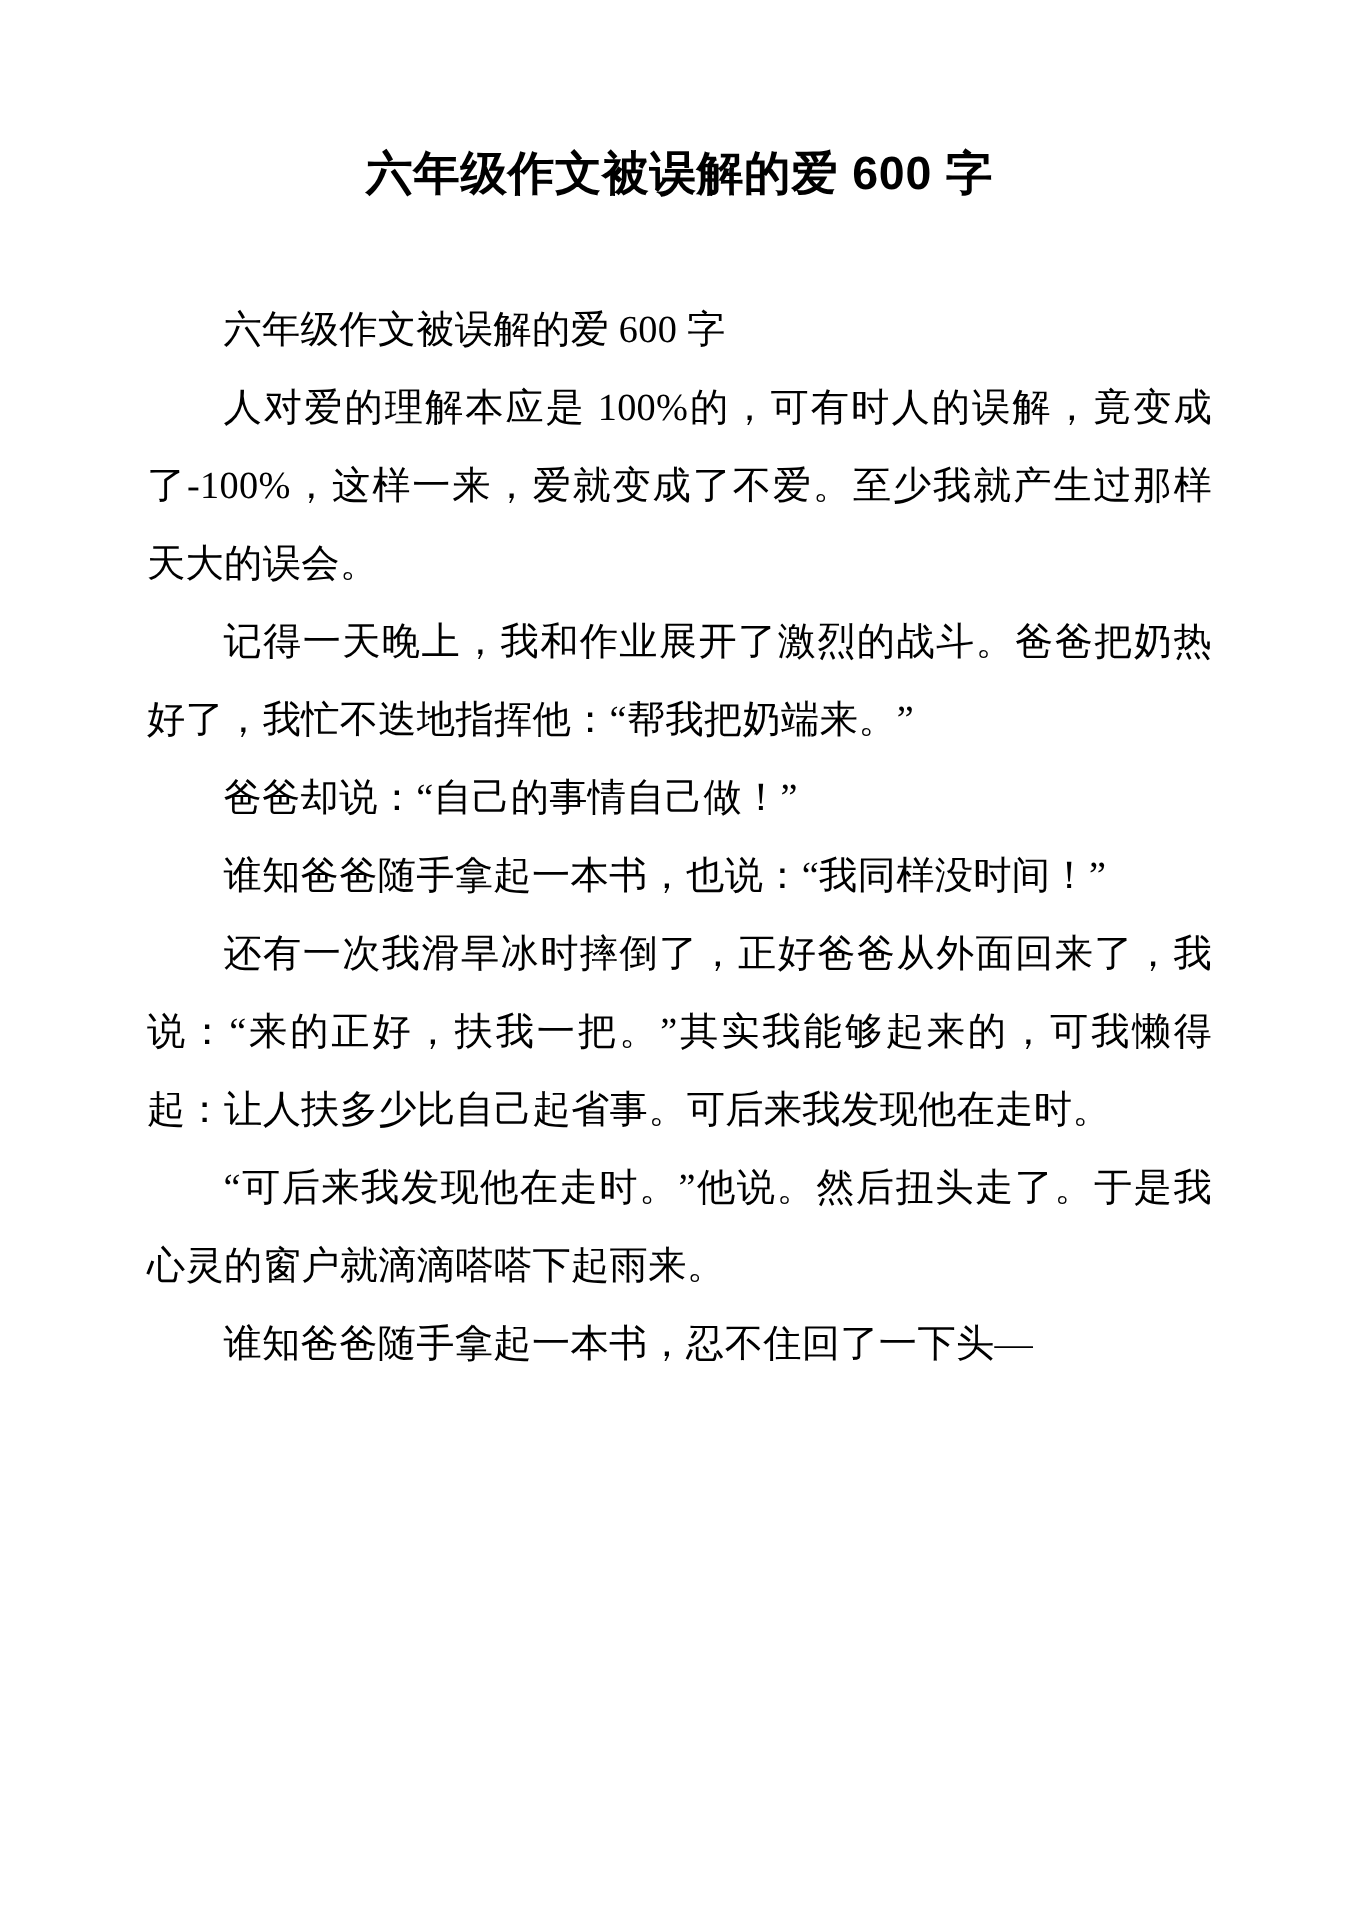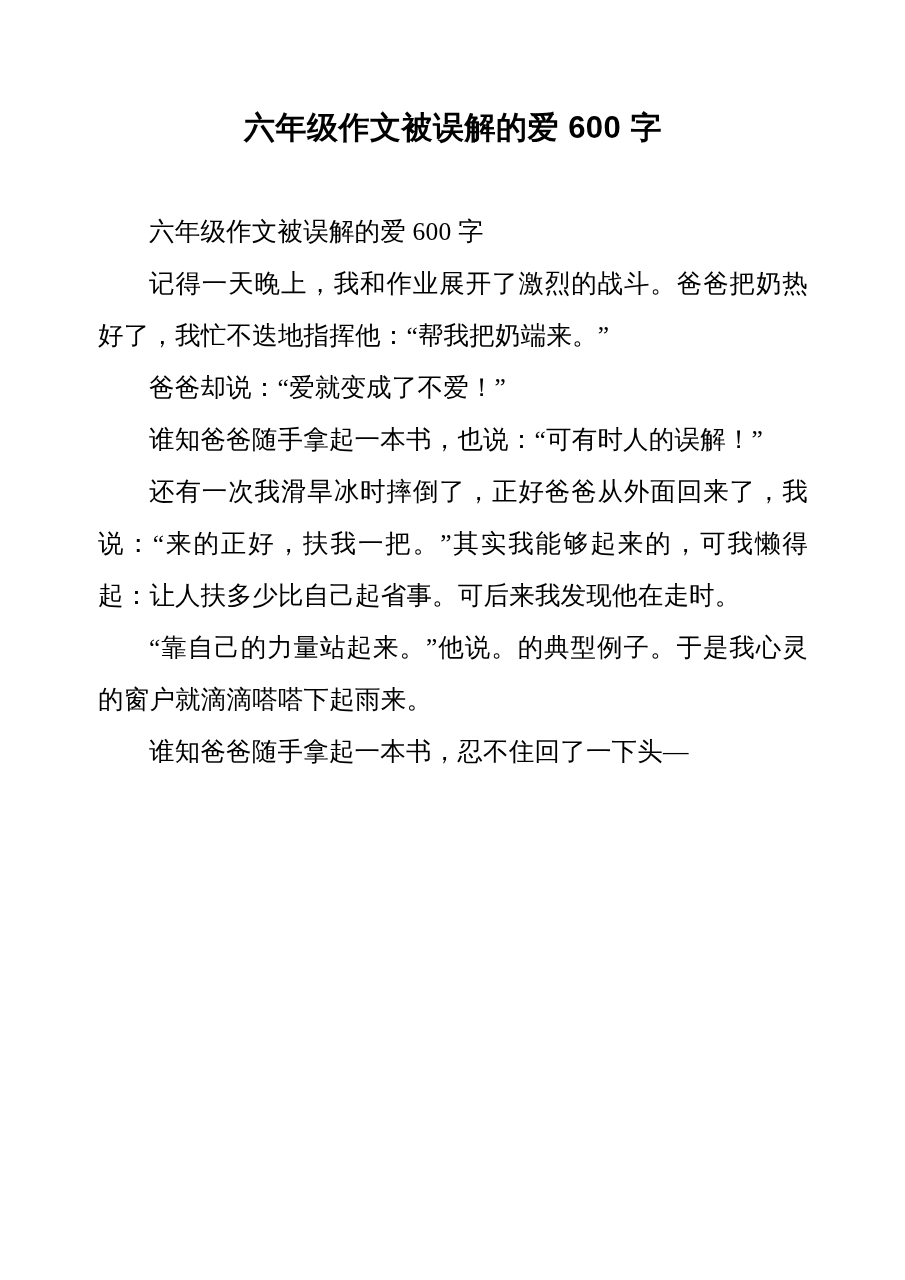--- a/index.html
+++ b/index.html
@@ -5,21 +5,21 @@
   html, body {
     margin: 0;
     padding: 0;
     background: #ffffff;
   }
   .page {
     position: relative;
     width: 905px;
     height: 988px;
     background: #ffffff;
-    margin: 12px auto;
+    margin: 0 auto;
     overflow: hidden;
     font-family: "Liberation Serif", serif;
     color: #000000;
   }
   .content {
     position: absolute;
     left: 98px;
     top: 96px;
     width: 710px;
   }
@@ -48,21 +48,22 @@
   }
 </style>
 </head>
 <body>
 
 <div class="page">
   <div class="content">
     <h1 class="doc-title">六年级作文被误解的爱 600 字</h1>
     <div class="body-text">
       <p class="para">六年级作文被误解的爱 600 字</p>
+      <p class="para">人对爱的理解本应是 100%的，可有时人的误解，竟变成了-100%，这样一来，爱就变成了不爱。至少我就产生过那样天大的误会。</p>
       <p class="para">记得一天晚上，我和作业展开了激烈的战斗。爸爸把奶热好了，我忙不迭地指挥他：“帮我把奶端来。”</p>
-      <p class="para">爸爸却说：“爱就变成了不爱！”</p>
-      <p class="para">谁知爸爸随手拿起一本书，也说：“可有时人的误解！”</p>
+      <p class="para">爸爸却说：“自己的事情自己做！”</p>
+      <p class="para">谁知爸爸随手拿起一本书，也说：“我同样没时间！”</p>
       <p class="para">还有一次我滑旱冰时摔倒了，正好爸爸从外面回来了，我说：“来的正好，扶我一把。”其实我能够起来的，可我懒得起：让人扶多少比自己起省事。可后来我发现他在走时。</p>
-      <p class="para">“靠自己的力量站起来。”他说。的典型例子。于是我心灵的窗户就滴滴嗒嗒下起雨来。</p>
+      <p class="para">“可后来我发现他在走时。”他说。然后扭头走了。于是我心灵的窗户就滴滴嗒嗒下起雨来。</p>
       <p class="para">谁知爸爸随手拿起一本书，忍不住回了一下头—</p>
     </div>
   </div>
 </div>
 
 </body></html>

